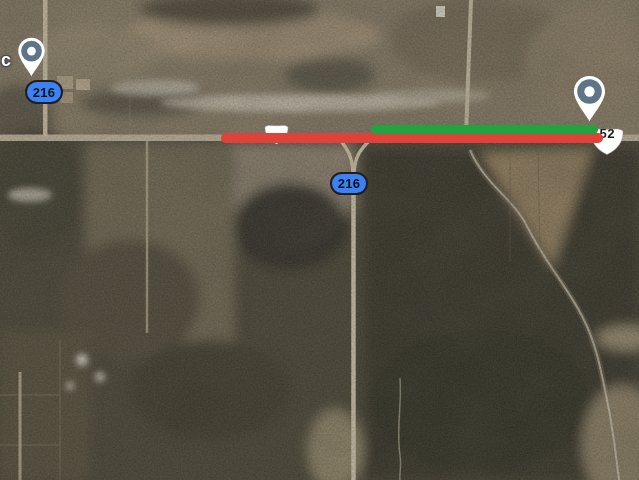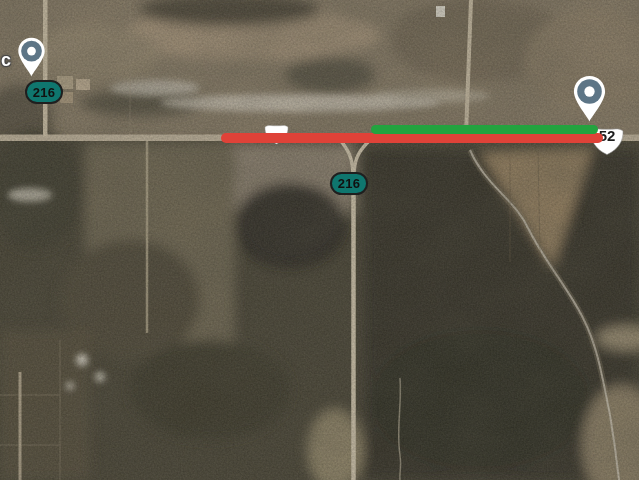--- a/index.html
+++ b/index.html
@@ -13,28 +13,28 @@
   
   .traffic{position:absolute;}
   .traffic.red{left:221px;top:133px;width:382px;height:10px;border-radius:6px;z-index:5;}
   .traffic.green{left:371px;top:125px;width:227px;height:9px;border-radius:5px;z-index:6;}
 
   
   .us-shield{position:absolute;z-index:4;}
   .us-shield svg{display:block;width:100%;height:100%;}
   .us-shield .num{
     position:absolute;left:0;right:0;top:4px;z-index:8;
-    text-align:center;font-size:15px;font-weight:bold;color:#1d1d1d;line-height:1;
+    text-align:center;font-size:13px;font-weight:bold;color:#1d1d1d;line-height:1;font-family:Liberation Mono, monospace;
   }
   .us-shield.blank{left:263px;top:121px;width:27px;height:25px;}
   .us-shield.east{left:588px;top:124px;width:38px;height:32px;}
 
   
   .pill{
-    position:absolute;z-index:8;background:#0f766e;border:2px solid #1f1f1f;border-radius:12px;
+    position:absolute;z-index:8;background:#3b82f6;border:2px solid #1f1f1f;border-radius:12px;
     color:#111;font-weight:bold;font-size:13px;display:flex;align-items:center;justify-content:center;
     box-sizing:border-box;letter-spacing:0.2px;
   }
   .pill.nw{left:25px;top:80px;width:38px;height:24px;}
   .pill.center{left:330px;top:172px;width:38px;height:23px;}
 
   
   .pin{position:absolute;z-index:9;}
   .pin svg{display:block;width:100%;height:100%;}
   .pin.nw{left:15px;top:36px;width:33px;height:42px;}

